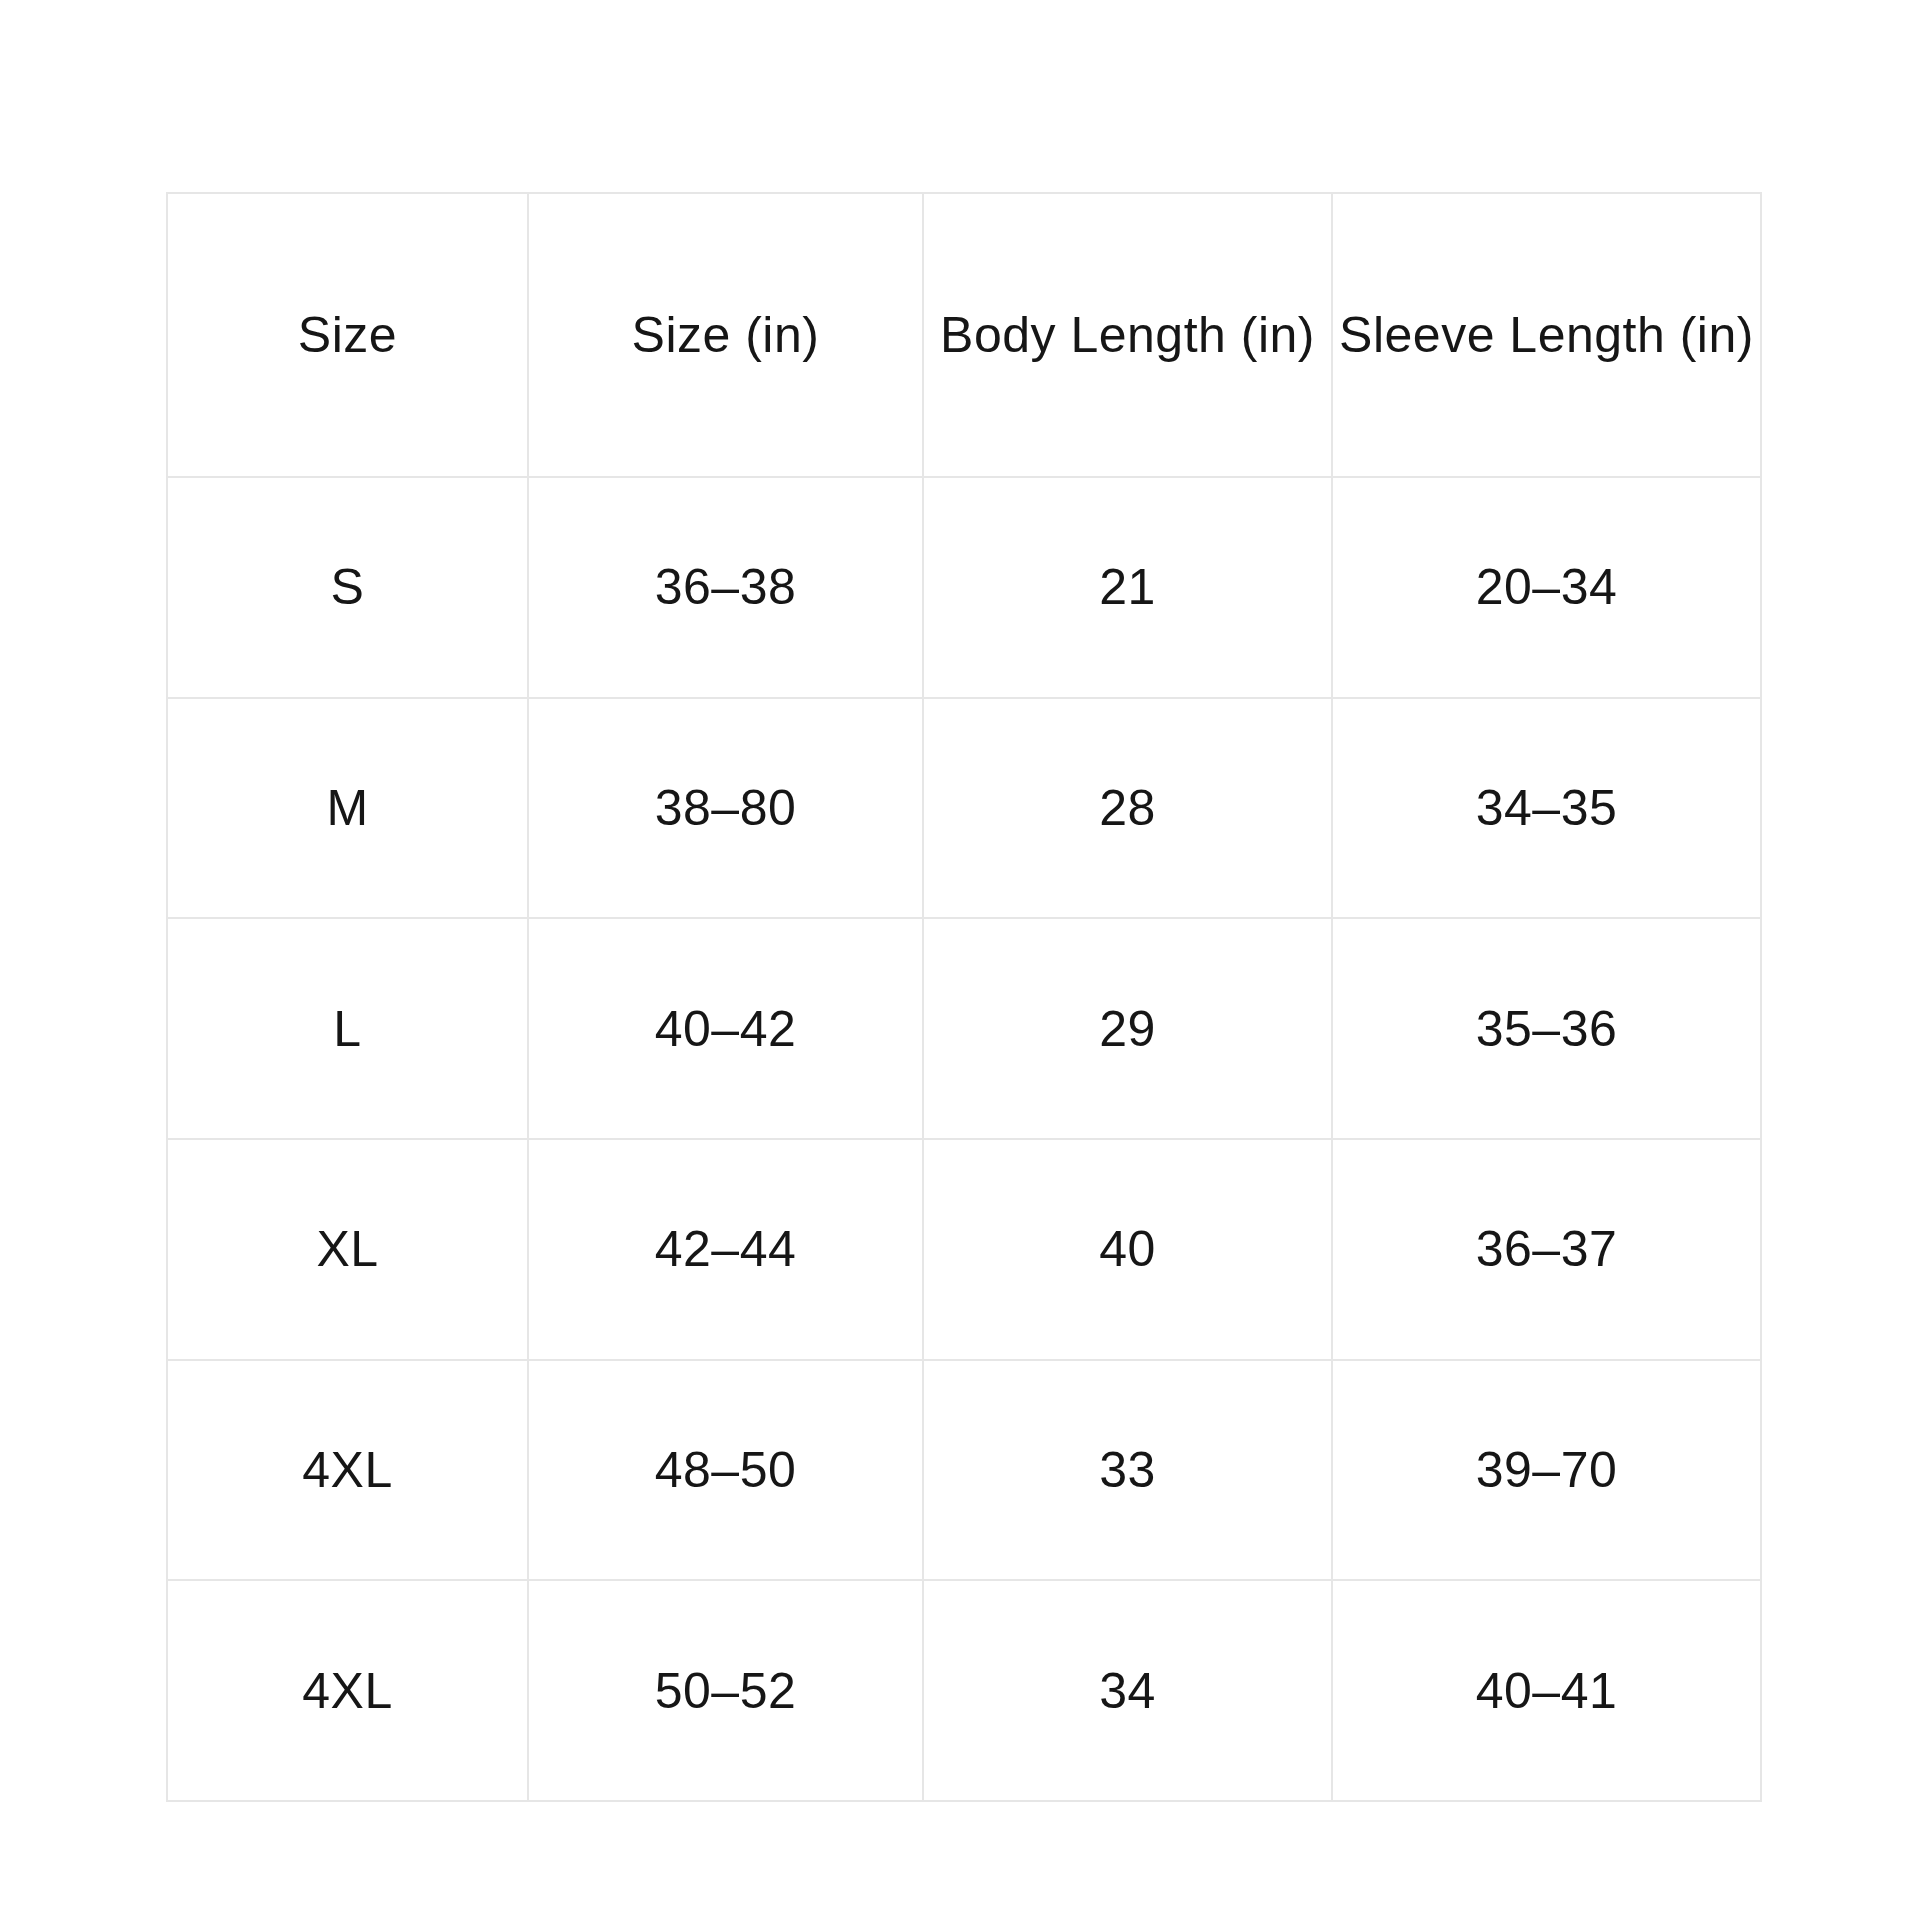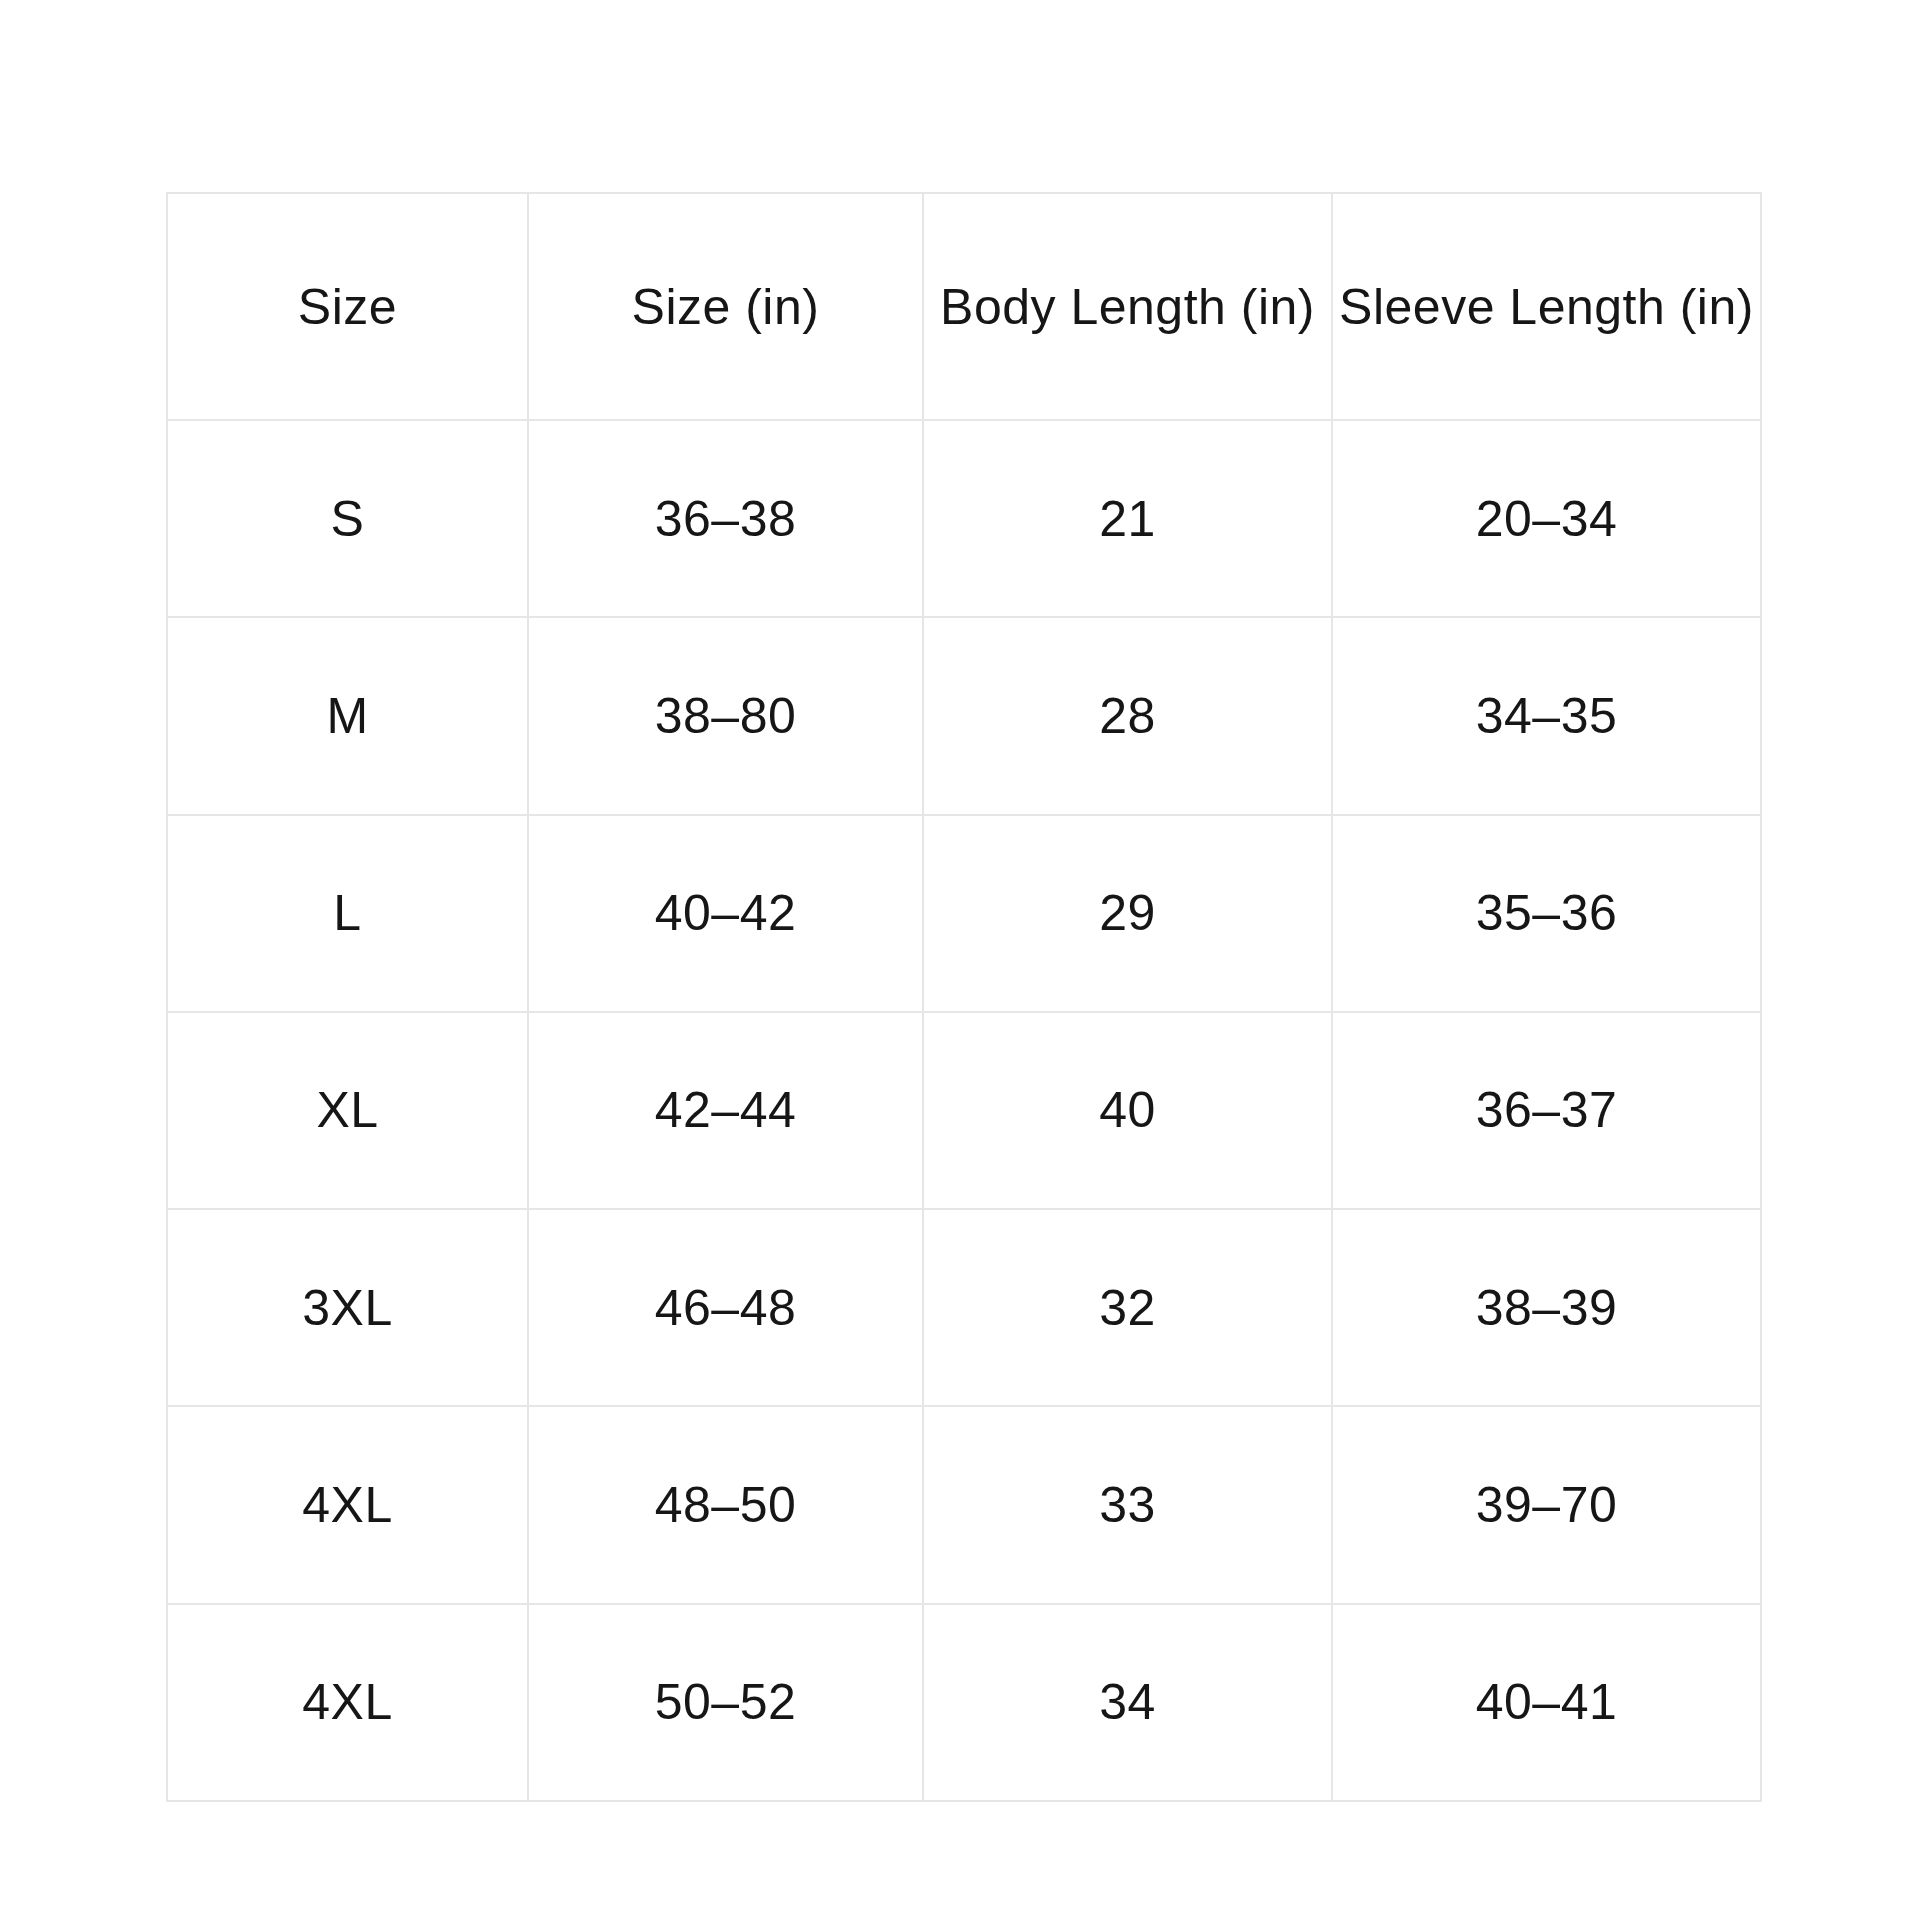--- a/index.html
+++ b/index.html
@@ -32,21 +32,21 @@
     vertical-align: middle;
     padding: 0;
     color: #161616;
     font-size: 50px;
     font-weight: 400;
     letter-spacing: 0.5px;
     white-space: nowrap;
     overflow: hidden;
   }
   table.size-chart thead tr {
-    height: 227px;
+    height: 284px;
   }
   
   table.size-chart tbody tr {
     height: 164px;
   }
 </style>
 </head>
 <body>
 
 <div class="canvas">
@@ -84,26 +84,20 @@
           <td>29</td>
           <td>35–36</td>
         </tr>
         <tr>
           <td>XL</td>
           <td>42–44</td>
           <td>40</td>
           <td>36–37</td>
         </tr>
         <tr>
-          <td>3XL</td>
-          <td>46–48</td>
-          <td>32</td>
-          <td>38–39</td>
-        </tr>
-        <tr>
           <td>4XL</td>
           <td>48–50</td>
           <td>33</td>
           <td>39–70</td>
         </tr>
         <tr>
           <td>4XL</td>
           <td>50–52</td>
           <td>34</td>
           <td>40–41</td>

